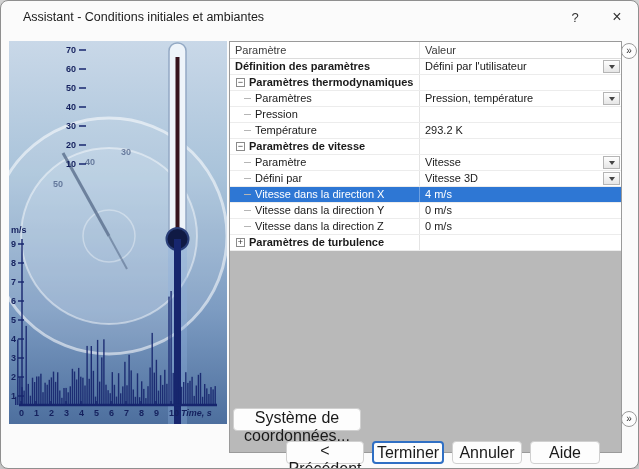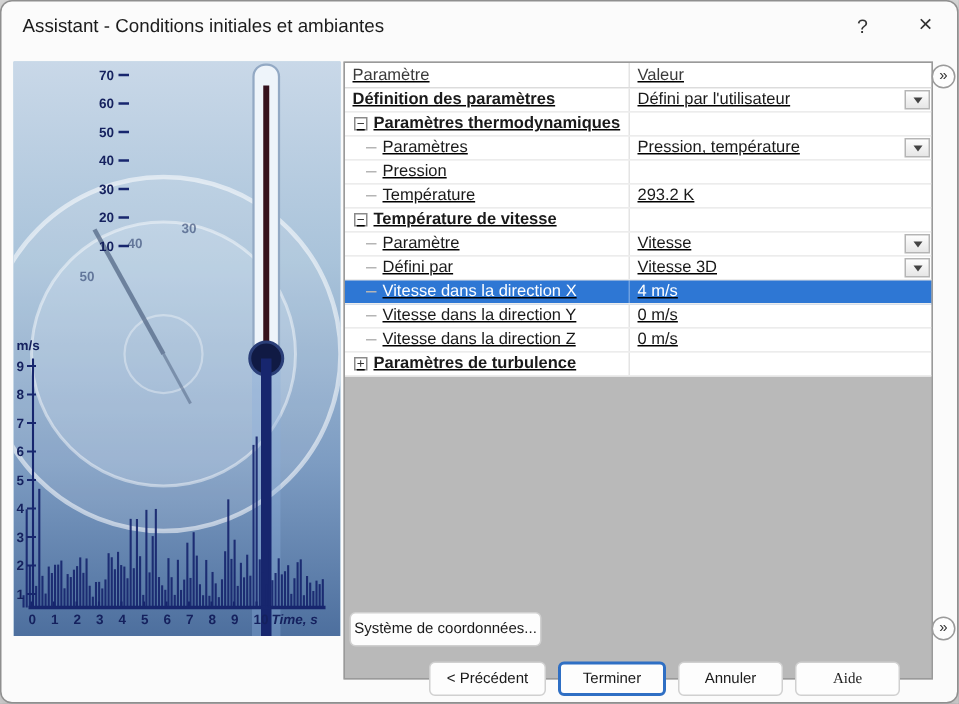--- a/index.html
+++ b/index.html
@@ -1,57 +1,57 @@
 <!DOCTYPE html>
 <html><head>
 <meta charset="utf-8">
 <style>
   html,body{margin:0;padding:0;width:639px;height:469px;background:#dcdcdc;
     font-family:"Liberation Sans", sans-serif; -webkit-font-smoothing:antialiased;}
   .dialog{position:absolute;left:0;top:0;width:637px;height:467px;background:#fbfbfb;
     border:1px solid #8f8f8f;border-radius:8px;overflow:hidden;box-shadow:0 4px 14px rgba(0,0,0,.25);}
   
-  .titlebar{position:absolute;left:0;top:0;right:0;height:32px;display:flex;align-items:center;}
+  .titlebar{position:absolute;left:0;top:0;right:0;height:32px;display:flex;align-items:center;padding-left:8px;}
   .title{padding-left:14px;font-size:12.5px;color:#1b1b1b;}
   .tbbtns{margin-left:auto;display:flex;height:32px;}
   .tbbtn{width:42px;height:32px;border:none;background:transparent;color:#333;
     font-family:inherit;text-align:center;cursor:default;}
   .tbbtn.help{font-size:13px;}
   .tbbtn.close{font-size:16px;}
   
   .preview{position:absolute;left:8px;top:40px;width:218px;height:383px;overflow:hidden;background:#9dbdd8;}
   .preview svg{position:absolute;left:0;top:0;}
   .ilbl{position:absolute;font-size:9px;font-weight:600;color:#15215e;white-space:nowrap;line-height:10px;}
   .ilbl.ra{transform:translateX(-100%);}
   .ilbl.it{font-style:italic;}
   .ilbl.gg{color:rgba(25,45,95,.55);font-weight:700;}
   
   .ptable{position:absolute;left:228px;top:40px;width:393px;height:412px;background:#b9b9b9;
-    border:1px solid #9a9a9a;box-sizing:border-box;overflow:hidden;text-decoration:underline;}
+    border:1px solid #9a9a9a;box-sizing:border-box;overflow:hidden;}
   .trow{position:relative;height:16px;background:#fff;border-bottom:1px solid #ececec;
     display:flex;font-size:11px;line-height:15px;color:#1a1a1a;box-sizing:border-box;}
   .trow.thead{height:17px;color:#3a3a3a;border-bottom:1px solid #dcdcdc;line-height:16px;}
   .cell{overflow:hidden;white-space:nowrap;box-sizing:border-box;}
   .cell.p{width:190px;padding-left:5px;border-right:1px solid #e4e4e4;display:flex;align-items:center;}
   .cell.v{flex:1;padding-left:5px;padding-right:18px;}
   .bold{font-weight:bold;}
   .expbox{display:inline-block;width:9px;height:9px;border:1px solid #8a8a8a;background:#fff;
     font-size:9px;line-height:7px;text-align:center;color:#333;margin-right:4px;margin-left:1px;
     box-sizing:border-box;flex:0 0 auto;}
   .tree{display:inline-block;width:7px;height:1px;background:#b5b5b5;margin:0 4px 0 9px;flex:0 0 auto;}
   .combo{position:absolute;right:1px;top:1px;bottom:1px;width:17px;
     background:linear-gradient(#fefefe,#e6e6e6);border:1px solid #b5b5b5;box-sizing:border-box;
     display:flex;align-items:center;justify-content:center;}
   .car{width:0;height:0;border-left:3.5px solid transparent;border-right:3.5px solid transparent;
     border-top:4px solid #444;}
   .trow.sel{background:#2e77d4;color:#fff;}
   .trow.sel .cell.p{border-right-color:rgba(255,255,255,.3);}
   
   .btn{position:absolute;height:23px;background:#fdfdfd;border:1px solid #d0d0d0;border-radius:4px;
-    font-size:10px;color:#1a1a1a;font-family:inherit;text-align:center;padding:0;cursor:default;}
+    font-size:16px;color:#1a1a1a;font-family:inherit;text-align:center;padding:0;cursor:default;}
   .btn.default{border:2px solid #2f6fc4;}
   .chev{position:absolute;width:16px;height:16px;border-radius:50%;border:1px solid #9a9a9a;
     background:#fdfdfd;font-size:10px;line-height:14px;text-align:center;color:#333;padding:0;
     font-family:inherit;cursor:default;}
 </style>
 </head>
 <body>
 
 <div class="dialog">
 
@@ -305,21 +305,21 @@
       <div class="cell p">
           <span class="tree"></span>
           <span>Température</span>
         </div>
       <div class="cell v">293.2 K</div>
     </div>
 
     <div class="trow">
       <div class="cell p">
         <span class="expbox">−</span>
-          <span class="bold">Température de vitesse</span>
+          <span class="bold">Paramètres de vitesse</span>
       </div>
       <div class="cell v"></div>
     </div>
 
     <div class="trow">
       <div class="cell p">
           <span class="tree"></span>
           <span>Paramètre</span>
         </div>
       <div class="cell v">Vitesse</div>
@@ -374,15 +374,15 @@
   </div>
 
   <button class="chev" style="left:620px;top:42px;">»</button>
   <button class="chev" style="left:620px;top:410px;">»</button>
 
   <button class="btn" style="left:232px;top:407px;width:128px;">Système de coordonnées...</button>
 
   <button class="btn" style="left:285px;top:440px;width:78px;">&lt; Précédent</button>
   <button class="btn default" style="left:371px;top:440px;width:72px;">Terminer</button>
   <button class="btn" style="left:451px;top:440px;width:70px;">Annuler</button>
-  <button class="btn" style="left:529px;top:440px;width:70px;font-family:Liberation Serif, serif;">Aide</button>
+  <button class="btn" style="left:529px;top:440px;width:70px;">Aide</button>
 
 </div>
 
 </body></html>

